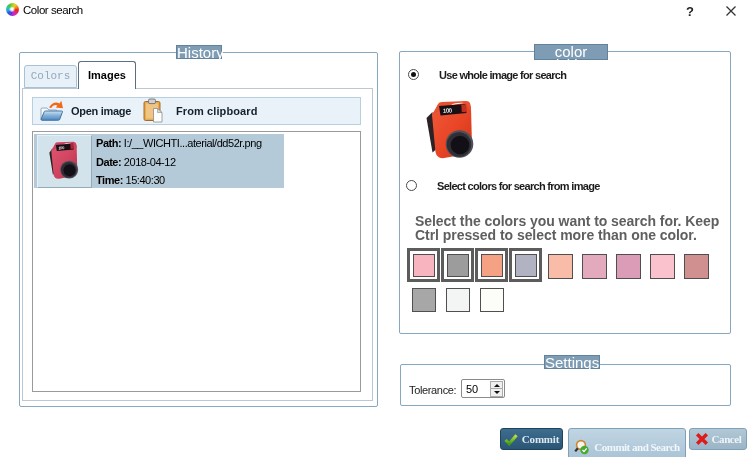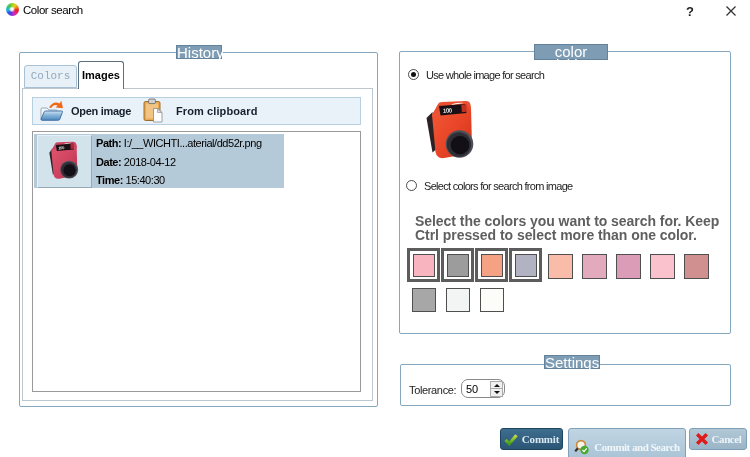--- a/index.html
+++ b/index.html
@@ -4,21 +4,21 @@
 <style>
 * { margin:0; padding:0; box-sizing:border-box; }
 html,body { width:750px; height:457px; background:#ffffff; overflow:hidden;
   font-family:"Liberation Sans", sans-serif; }
 body { position:relative; }
 .abs { position:absolute; }
 .legend { background:#7e9db4; border:1px solid #62839b; color:#fff;
   font-size:15px; text-align:center; line-height:13px; letter-spacing:0px; }
 .gb { border:1px solid #86a8bf; border-radius:2px; background:#fff; }
 .tlbl { font-weight:bold; color:#16202c; font-size:11px; letter-spacing:-0.3px; }
-.boldlbl { font-weight:normal; color:#1c1c1c; font-size:11px; letter-spacing:-0.7px; }
+.boldlbl { font-weight:bold; color:#1c1c1c; font-size:11px; letter-spacing:-0.7px;margin-left:13px; }
 .radio { width:11px; height:11px; border:1.2px solid #4a4a4a; border-radius:50%; background:#fff; }
 .radio.sel::after { content:""; position:absolute; left:2px; top:2px; width:5px; height:5px;
   border-radius:50%; background:#111; }
 .btn svg { flex-shrink:0; } .btn { border-radius:3px; color:#fff; font-weight:bold; font-size:11px;
   display:flex; align-items:center; justify-content:center; letter-spacing:-0.2px; white-space:nowrap;font-family:Liberation Serif, serif; }
 .sw { position:absolute; border:1px solid #4f4f4f; }
 .swsel { position:absolute; border:3px solid #5c5c5c; background:#fff; }
 .swsel > div { position:absolute; left:2.5px; top:2.5px; right:2.5px; bottom:2.5px; border:1px solid #4f4f4f; }
 </style>
 </head>
@@ -35,21 +35,21 @@
 </svg>
 
 <div class="abs gb" style="left:19px;top:52px;width:359px;height:355px;"></div>
 <div class="abs legend" style="left:176px;top:45px;width:46px;height:14px;">History</div>
 
 <div class="abs" style="left:22px;top:88px;width:351px;height:313px;border:1px solid #bcc7d0;background:#fff;"></div>
 
 <div class="abs" style="left:24px;top:65px;width:53px;height:23px;background:#e9f1f8;
  border:1px solid #a9c1d5;border-radius:3px 3px 0 0;color:#92a8bc;font-size:11px;
  text-align:center;line-height:21px;font-family:Liberation Mono, monospace;">Colors</div>
-<div class="abs" style="left:78px;top:61px;width:46px;height:28px;background:#fff;
+<div class="abs" style="left:78px;top:61px;width:58px;height:28px;background:#fff;
  border:1px solid #5b6f7f;border-bottom:none;border-radius:3px 3px 0 0;color:#000;
  font-size:11px;font-weight:bold;text-align:center;line-height:27px;">Images</div>
 
 <div class="abs" style="left:32px;top:97px;width:329px;height:28px;background:#e9f2f9;border:1px solid #b6d0e2;"></div>
 
 <svg class="abs" style="left:39px;top:100px;" width="26" height="23" viewBox="0 0 26 23">
   <defs>
   <linearGradient id="fgrad" x1="0" y1="0" x2="0" y2="1">
     <stop offset="0" stop-color="#cfe3f2"></stop>
         <stop offset="0.45" stop-color="#86b4da"></stop>
@@ -148,21 +148,21 @@
 <div class="abs sw" style="left:650px;top:254px;width:25px;height:25px;background:#f9c2cd;"></div>
 <div class="abs sw" style="left:684px;top:254px;width:25px;height:25px;background:#d19090;"></div>
 
 <div class="abs sw" style="left:412px;top:288px;width:24px;height:24px;background:#a7a7a7;"></div>
 <div class="abs sw" style="left:446px;top:288px;width:24px;height:24px;background:#f3f4f4;"></div>
 <div class="abs sw" style="left:480px;top:288px;width:24px;height:24px;background:#fcfcf8;"></div>
 
 <div class="abs gb" style="left:400px;top:364px;width:331px;height:42px;"></div>
 <div class="abs legend" style="left:544px;top:355px;width:56px;height:14px;">Settings</div>
 <div class="abs" style="left:409px;top:384px;font-size:11px;color:#1c1c1c;letter-spacing:-0.35px;">Tolerance:</div>
-<div class="abs" style="left:461px;top:379px;width:44px;height:19px;background:#fff;border:1px solid #8a8a8a;border-radius:7px;">
+<div class="abs" style="left:461px;top:379px;width:44px;height:19px;background:#fff;border:1px solid #8a8a8a;border-radius:2px;">
   <div class="abs" style="left:4px;top:3px;font-size:11px;color:#000;">50</div>
   <div class="abs" style="right:1px;top:1px;width:13px;height:16px;">
     <div style="height:8px;background:#f0f0f0;border:1px solid #aaa;position:relative;">
       <div style="position:absolute;left:3px;top:2px;width:0;height:0;border-left:3px solid transparent;border-right:3px solid transparent;border-bottom:3.5px solid #111;"></div>
     </div>
     <div style="height:8px;background:#f0f0f0;border:1px solid #aaa;border-top:none;position:relative;">
       <div style="position:absolute;left:3px;top:2px;width:0;height:0;border-left:3px solid transparent;border-right:3px solid transparent;border-top:3.5px solid #111;"></div>
     </div>
   </div>
 </div>

